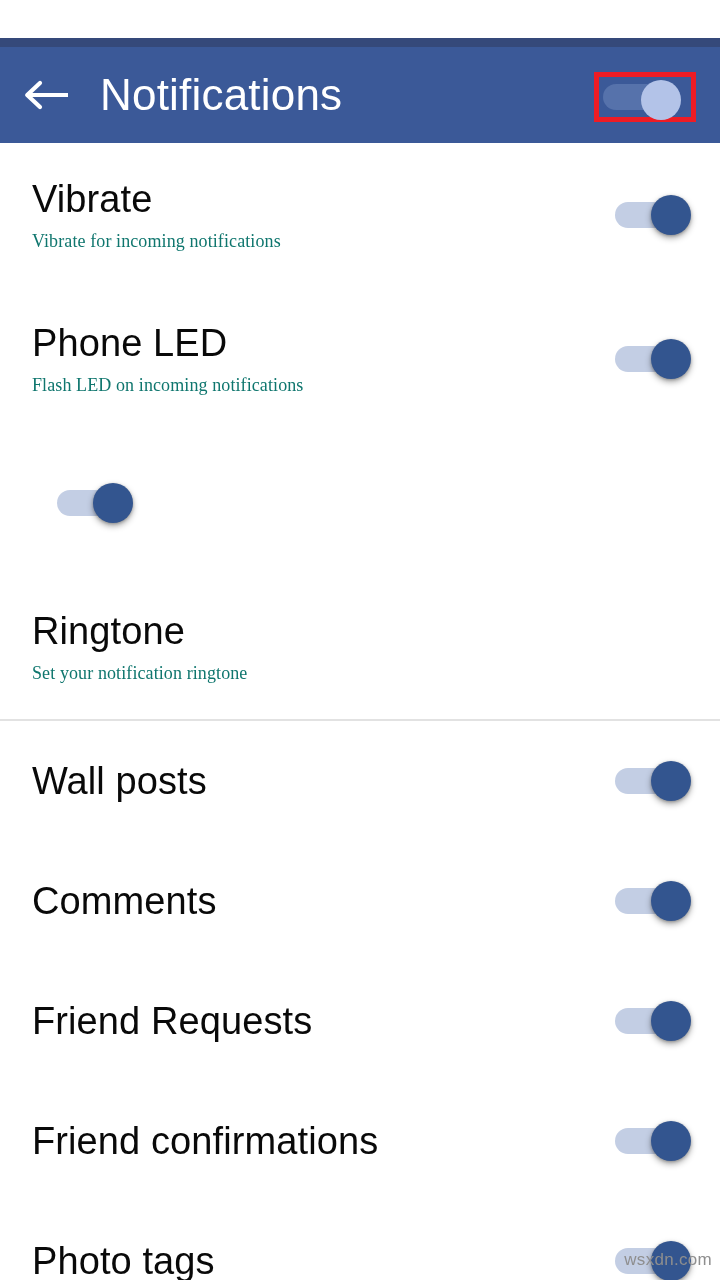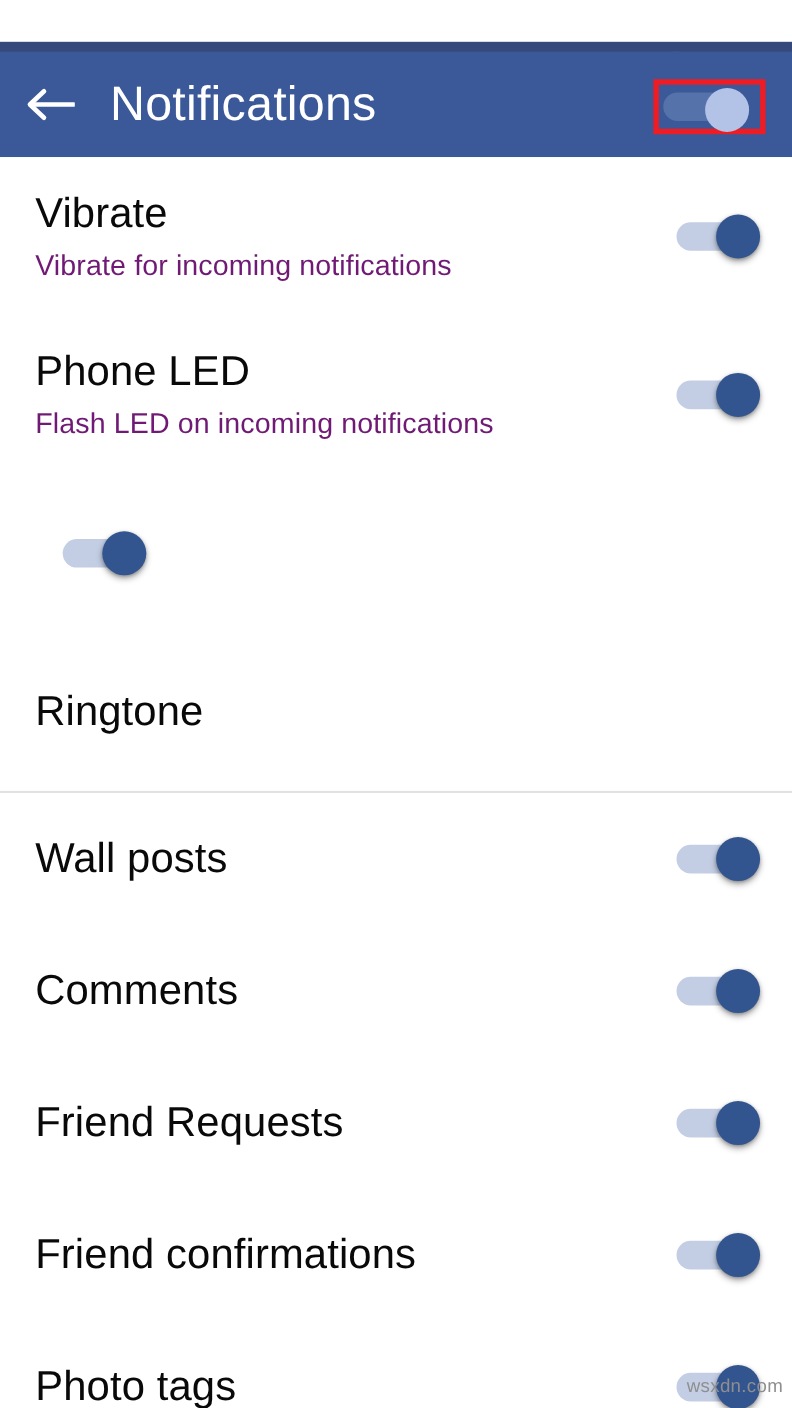--- a/index.html
+++ b/index.html
@@ -97,22 +97,22 @@
     display:flex; align-items:center;
     padding:0 0 0 32px;
     min-height:120px;
   }
   .row-texts{ flex:1; display:flex; flex-direction:column; justify-content:center; }
   .row-title{
     font-size:38px; color:#090909; line-height:1.18;
     font-weight:400; letter-spacing:0.1px;
   }
   .row-sub{
-    font-size:26px; color:#701a75; line-height:1.22;
-    margin-top:9px; letter-spacing:0.1px;
+    font-size:18px; color:#0f766e; line-height:1.22;
+    margin-top:9px; letter-spacing:0.1px;font-family:Liberation Serif, serif;
   }
   .row-toggle-cell{
     width:130px; display:flex; align-items:center; justify-content:center;
     align-self:center;
   }
   
   .switch{
     position:relative; width:80px; height:34px;
   }
   .switch .track{
@@ -285,20 +285,21 @@
           <span class="switch">
             <span class="track"></span>
             <span class="thumb"></span>
           </span>
         </div>
       </div>
 
       <div class="row">
         <div class="row-texts">
           <span class="row-title">Ringtone</span>
+          <span class="row-sub">Set your notification ringtone</span>
         </div>
         <div class="row-toggle-cell"></div>
       </div>
 
     </div>
 
     <div class="divider"></div>
 
     <div class="section section-b">
 

